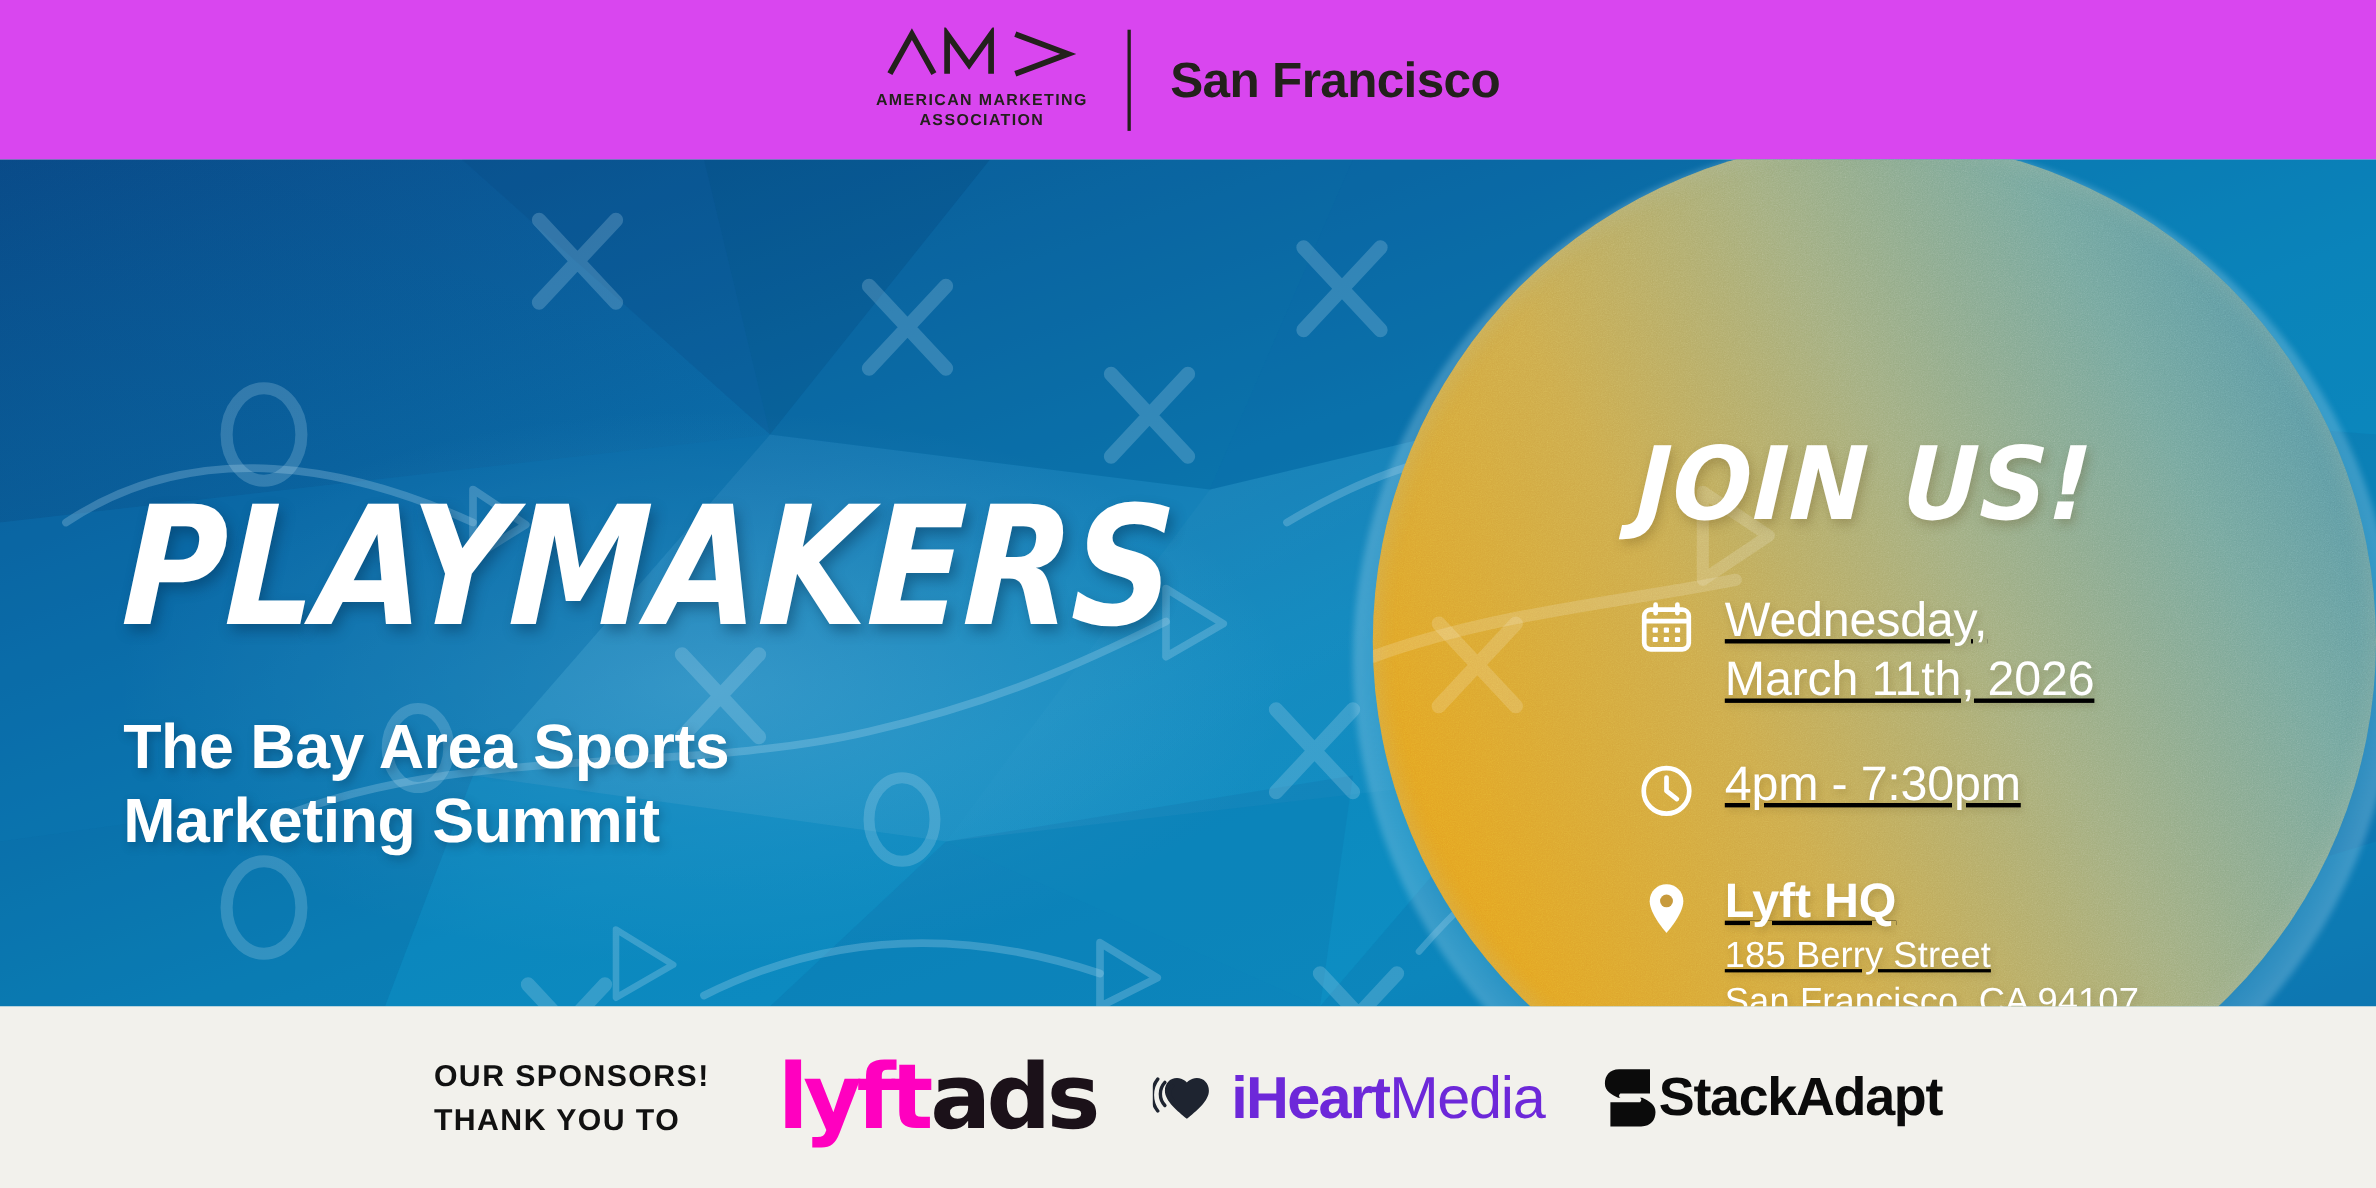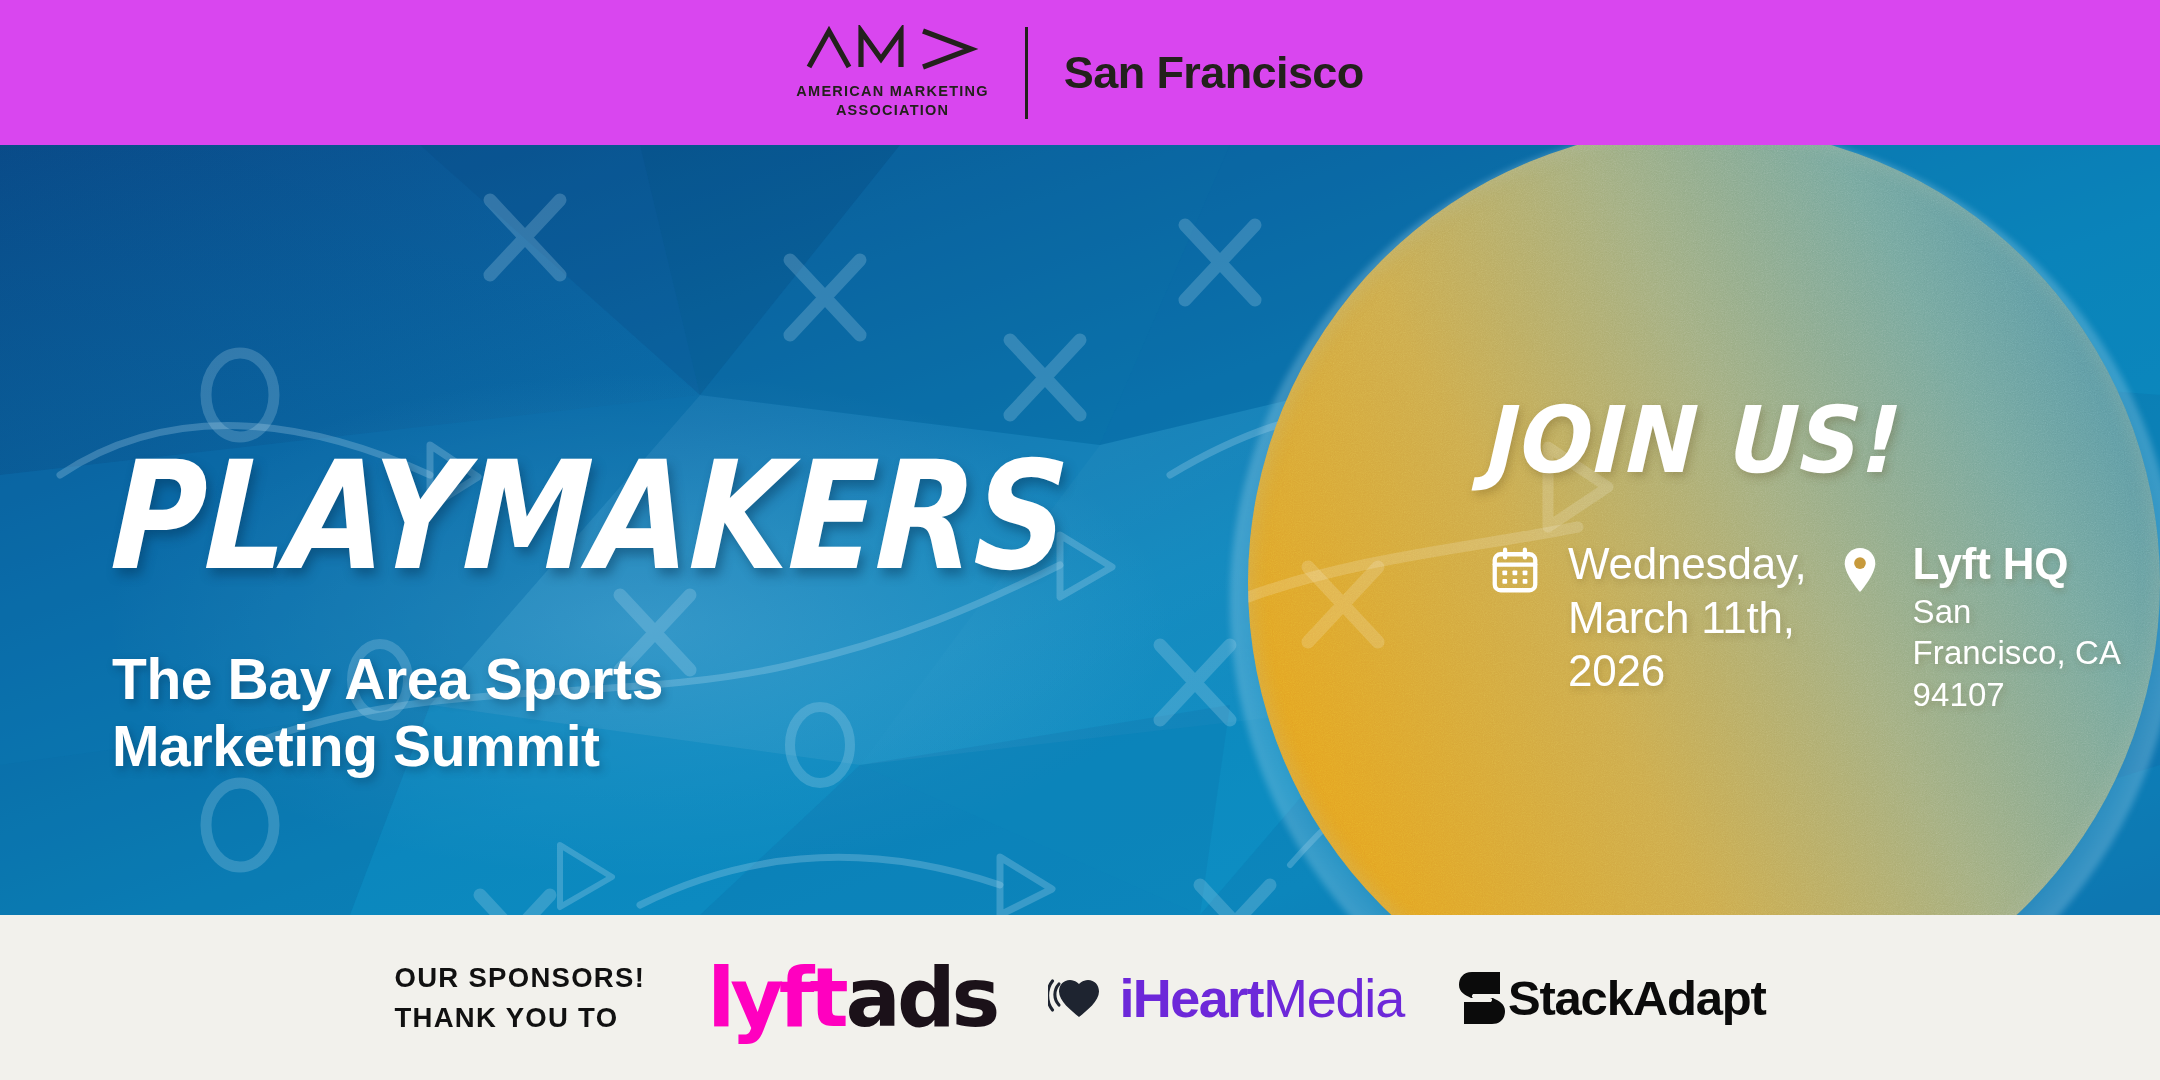--- a/index.html
+++ b/index.html
@@ -90,21 +90,21 @@
   .details { position:absolute; left:1488px; top:250px; width:640px; }
   .join {
     color:#fff;
     font-family:"DejaVu Sans", sans-serif;
     font-size:92px; font-weight:bold; font-style:italic;
     letter-spacing:1.5px; line-height:1;
     transform:scaleX(0.92) skewX(-3deg); transform-origin:left center;
     text-shadow:3px 4px 10px rgba(90,70,20,0.28);
     white-space:nowrap;
   }
-  .info-list { margin-top:50px; display:flex; flex-direction:row; gap:26px; }
+  .info-list { margin-top:50px; display:flex; flex-direction:column; gap:42px;text-decoration:underline; }
   .info-row { display:flex; align-items:flex-start; gap:26px; }
   .info-ico { flex:0 0 auto; width:54px; padding-top:6px; }
   .info-txt { color:#fff; }
   .info-main {
     font-size:44px; font-weight:normal; line-height:1.22;
     letter-spacing:-0.2px; text-shadow:2px 3px 7px rgba(90,70,20,0.22);
   }
   .info-main.bold { font-weight:bold; }
   .info-sub {
     font-size:33px; font-weight:normal; line-height:1.26;
@@ -296,30 +296,42 @@
                 <rect x="15.4" y="16" width="2.1" height="2.1" rx="0.4"></rect>
               </g>
             </svg>
           </div>
           <div class="info-txt">
             <div class="info-main">Wednesday,</div>
             <div class="info-main">March 11th, 2026</div>
           </div>
         </div>
 
+        <div class="info-row">
+          <div class="info-ico">
+            <svg width="54" height="54" viewBox="0 0 24 24" fill="none" stroke="#fff" stroke-width="1.9" stroke-linecap="round" stroke-linejoin="round">
+              <circle cx="12" cy="12" r="9.2"></circle>
+              <path d="M12 6.6 V12 L16.2 15.3"></path>
+            </svg>
+          </div>
+          <div class="info-txt">
+            <div class="info-main">4pm - 7:30pm</div>
+          </div>
+        </div>
 
         <div class="info-row">
           <div class="info-ico">
             <svg width="54" height="54" viewBox="0 0 24 24" fill="#fff" stroke="none">
               <path d="M12 2.2 C8.2 2.2 5.2 5.2 5.2 9 C5.2 14.2 12 21.8 12 21.8 C12 21.8 18.8 14.2 18.8 9 C18.8 5.2 15.8 2.2 12 2.2 Z"></path>
               <circle cx="12" cy="8.9" r="2.6" fill="#c79a3c"></circle>
             </svg>
           </div>
           <div class="info-txt">
             <div class="info-main bold">Lyft HQ</div>
+            <div class="info-sub">185 Berry Street</div>
             <div class="info-sub">San Francisco, CA 94107</div>
           </div>
         </div>
       </div>
     </div>
   </div>
 
   <div class="footer">
     <div class="thanks">
       <div>OUR SPONSORS!</div>

